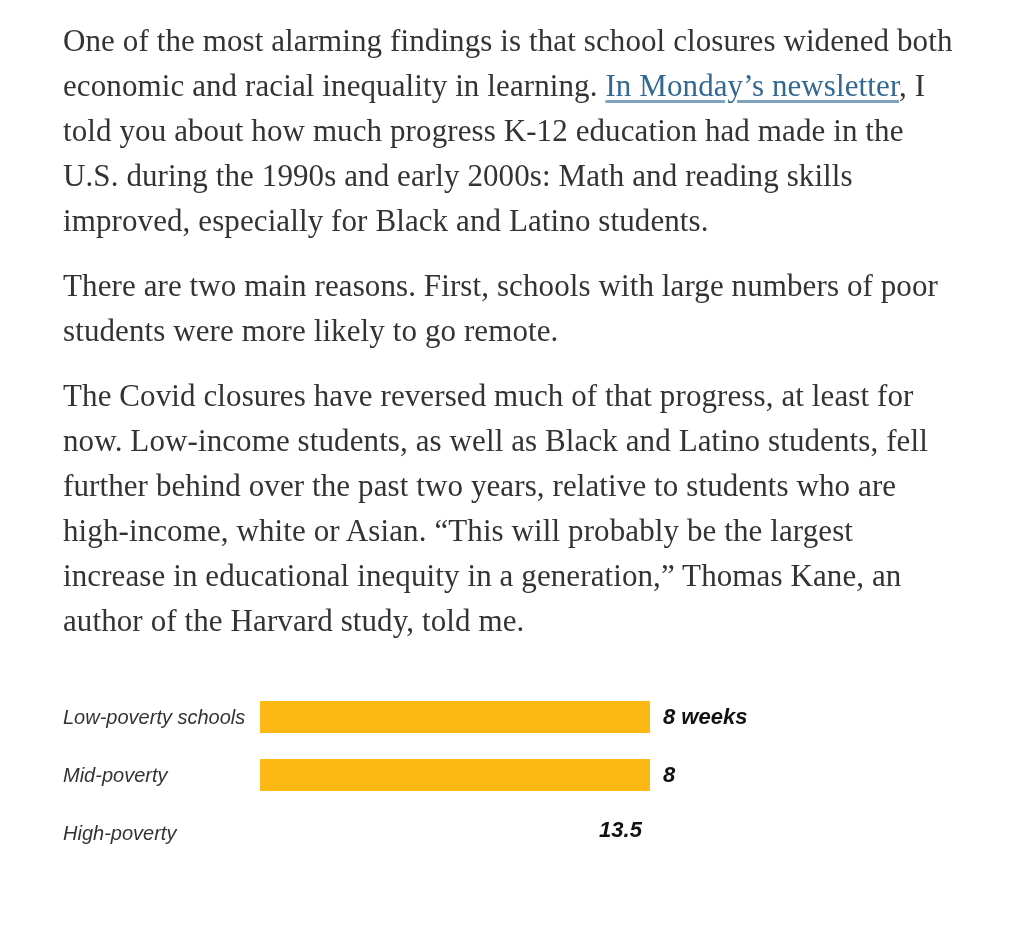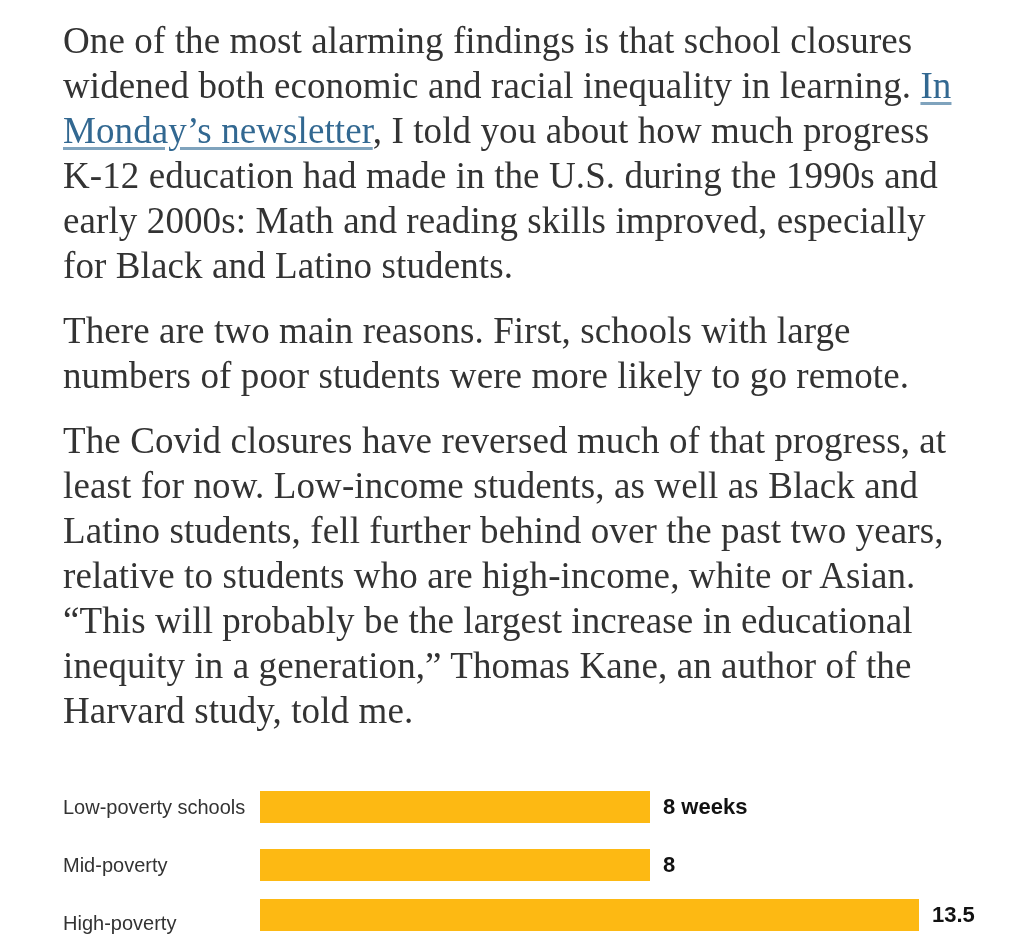--- a/index.html
+++ b/index.html
@@ -11,21 +11,21 @@
     font-family: "Liberation Serif", "DejaVu Serif", serif;
   }
   .page {
     width: 1024px;
     height: 948px;
     padding: 18px 56px 0 63px;
     background: #ffffff;
   }
   
   .article p {
-    font-size: 37px;
+    font-size: 31px;
     line-height: 45px;
     color: #333333;
     margin: 0 8px 20px 0;
     letter-spacing: 0.1px;
   }
   .article a {
     color: #326891;
     text-decoration: underline;
     text-decoration-color: #7fa3bd;
     text-underline-offset: 4px;
@@ -34,21 +34,21 @@
   
   .chart { margin-top: 58px; }
   .chart-title {
     font-family: "Liberation Serif", "DejaVu Serif", serif;
     font-weight: bold;
     font-size: 28px;
     line-height: 34px;
     color: #121212;
     letter-spacing: -0.2px;
   }
-  .chart-rows { margin-top: 40px; }
+  .chart-rows { margin-top: 40px; font-style: italic; }
   .chart-row {
     display: flex;
     align-items: center;
     height: 32px;
     margin-bottom: 26px;
   }
   .chart-row:last-child { margin-bottom: 0; }
   .bar-label {
     width: 197px;
     flex: 0 0 197px;
@@ -104,21 +104,21 @@
           <div class="bar-track">
             <div style="display: flex; align-items: center; height: 32px;">
               <div class="bar" style="width: 390px; background: rgb(253, 185, 19);"></div>
               <span class="bar-value">8</span>
             </div>
           </div>
         </div>
         <div class="chart-row">
           <span class="bar-label">High-poverty</span>
           <div class="bar-track">
-            <div style="display: flex; align-items: center; height: 16px;">
+            <div style="display: flex; align-items: center; height: 16px; flex-direction: column;">
               <div class="bar" style="width: 659px; background: rgb(253, 185, 19);"></div>
               <span class="bar-value">13.5</span>
             </div>
           </div>
         </div>
       </div>
   </div>
 </div>
 
 </body></html>

